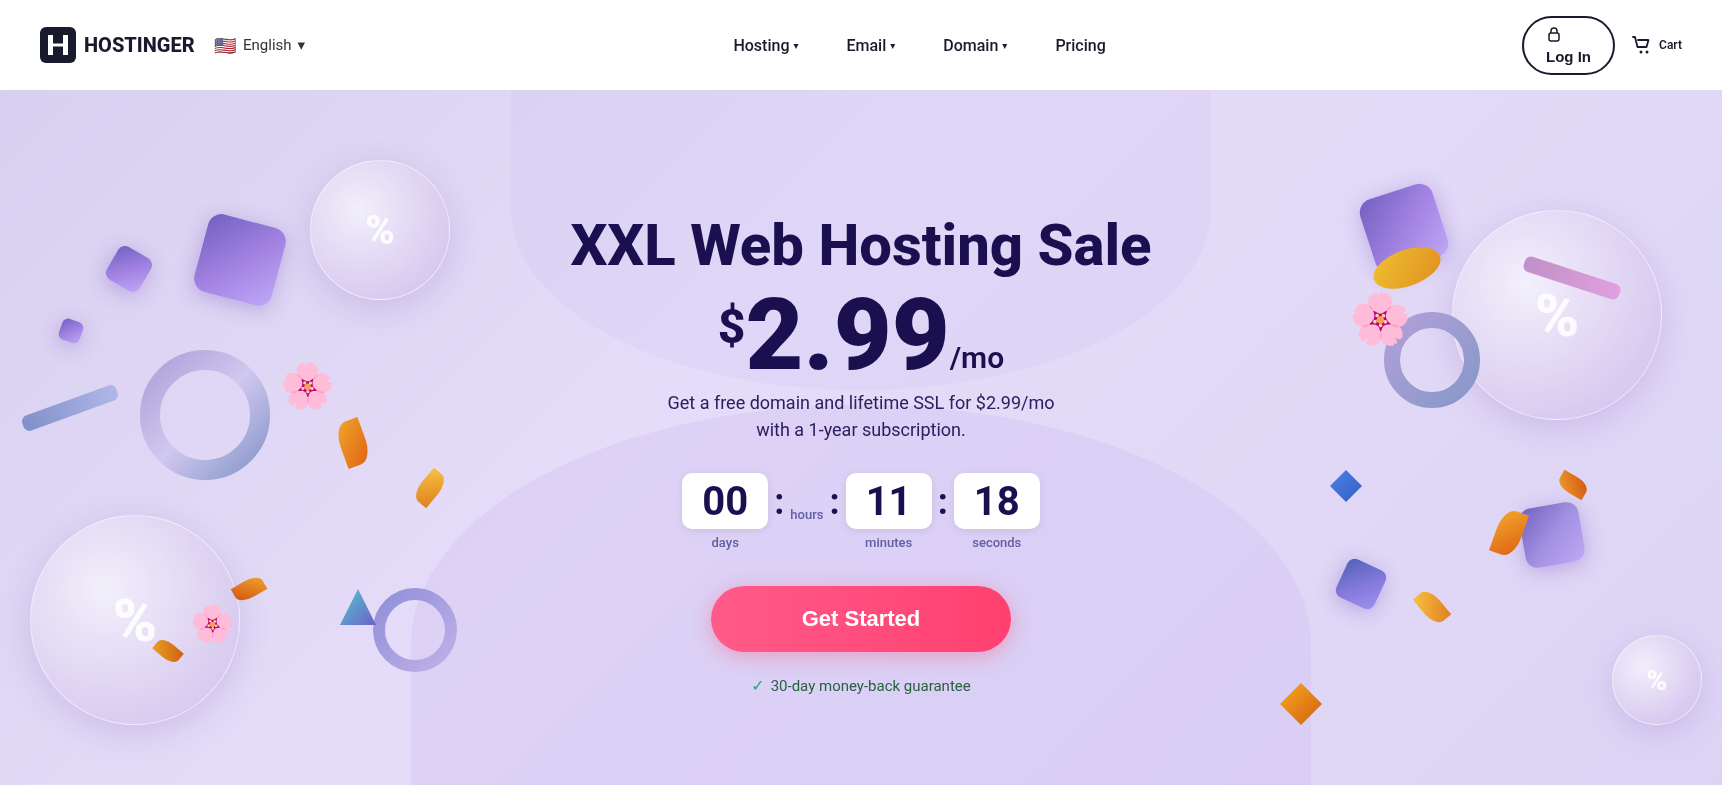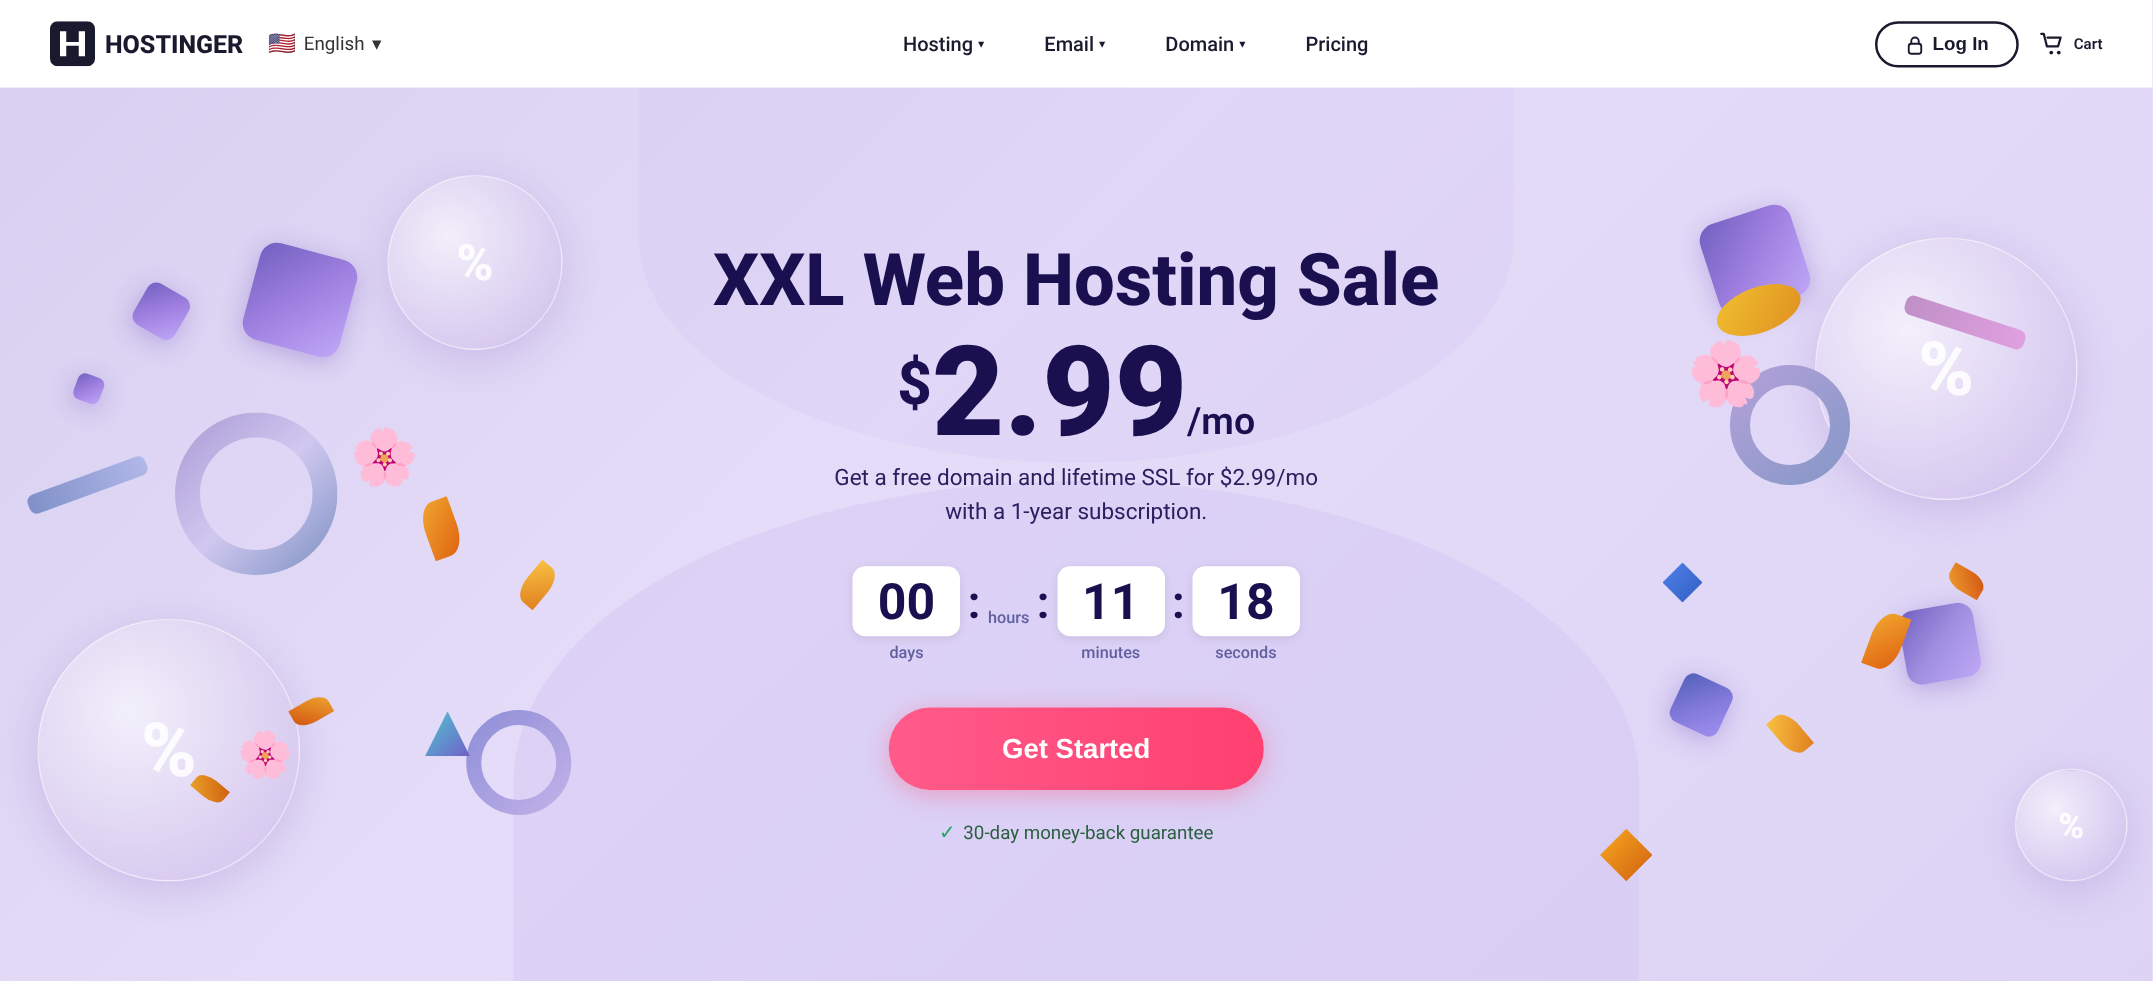--- a/index.html
+++ b/index.html
@@ -9,21 +9,21 @@
       overflow-x: hidden;
       width: 1722px;
     }
 
     
     .navbar {
       display: flex;
       align-items: center;
       justify-content: space-between;
       padding: 0 40px;
-      height: 70px;
+      height: 90px;
       background: #fff;
       position: relative;
       z-index: 10;
     }
     .nav-left {
       display: flex;
       align-items: center;
       gap: 20px;
     }
     .logo {
@@ -67,30 +67,31 @@
     .nav-link .chevron {
       font-size: 10px;
     }
     .nav-right {
       display: flex;
       align-items: center;
       gap: 16px;
     }
     .login-btn {
       display: flex;
-      align-items: flex-end;
+      align-items: flex-start;
       gap: 6px;
       padding: 8px 22px;
       border: 2px solid #1a1a2e;
       border-radius: 50px;
       font-size: 15px;
       font-weight: 600;
       color: #1a1a2e;
       background: transparent;
       cursor: pointer;
+      flex-direction: column;
     }
     .cart-link {
       display: flex;
       align-items: center;
       gap: 6px;
       font-size: 12px;
       font-weight: 600;
       color: #1a1a2e;
       cursor: pointer;
     }

